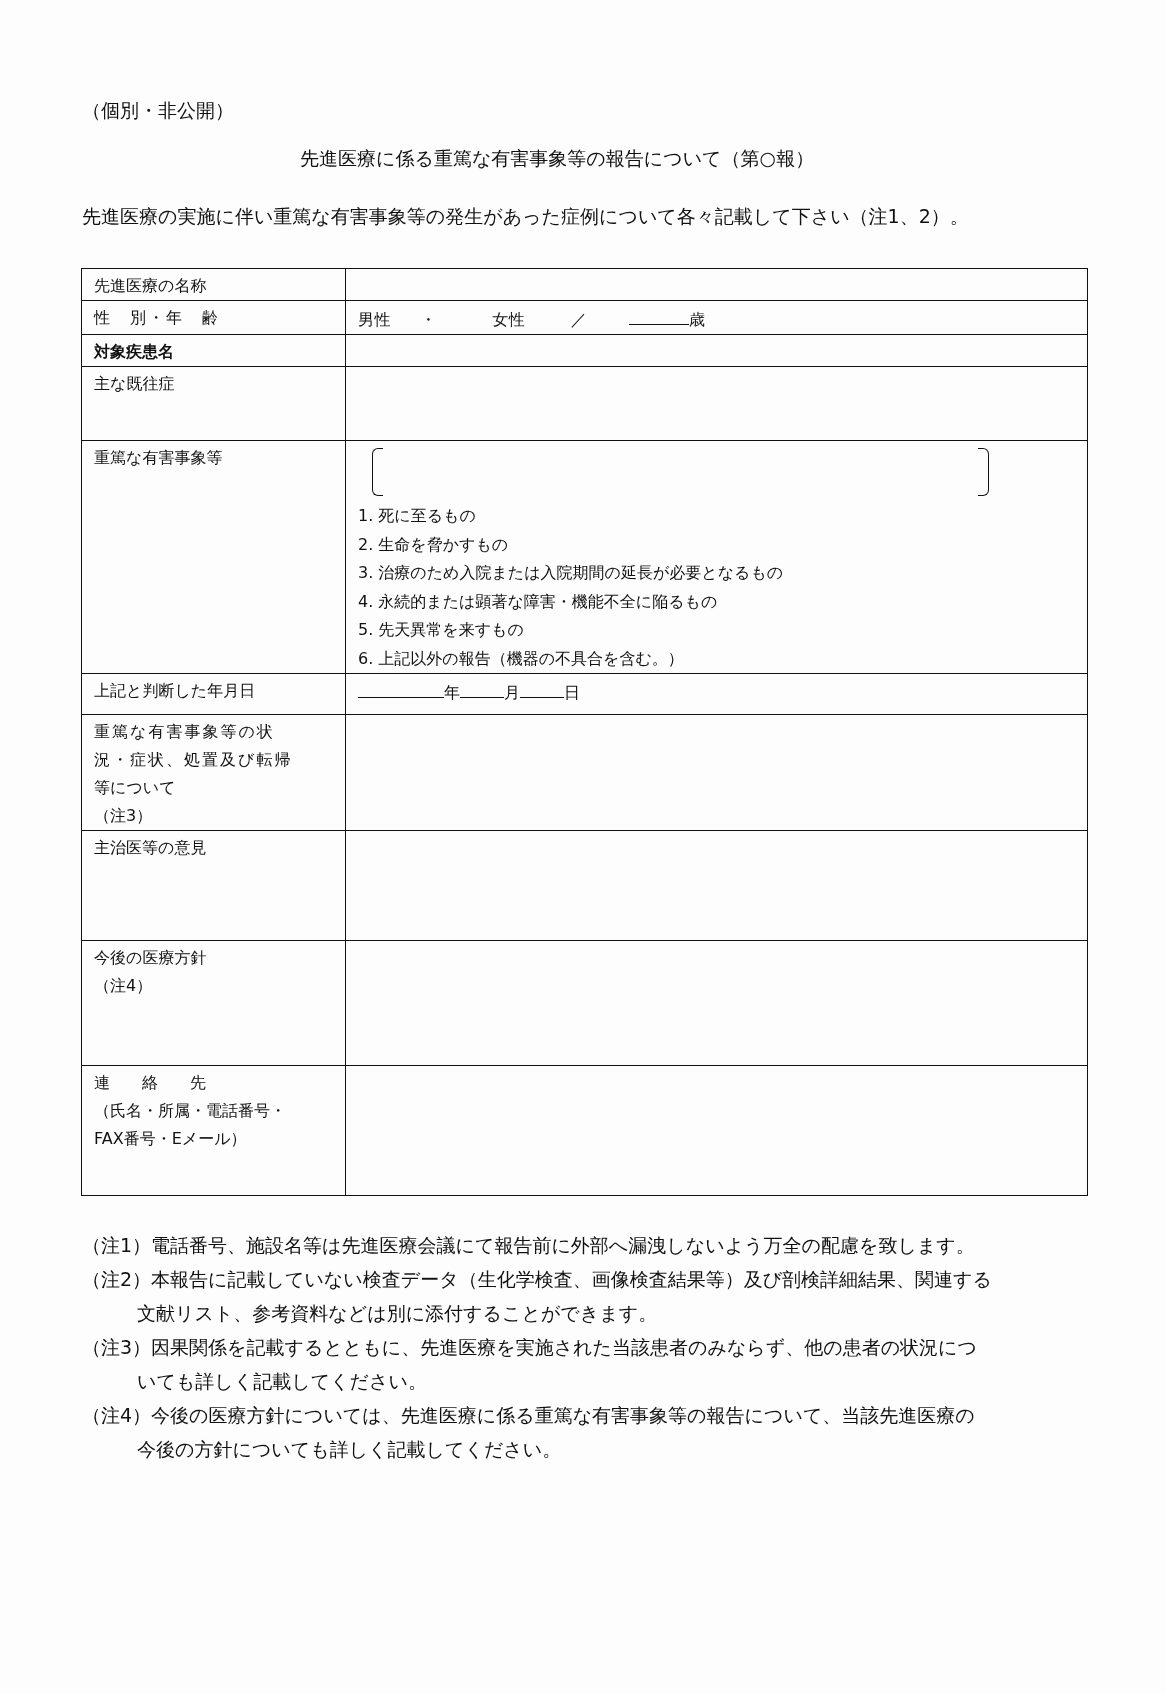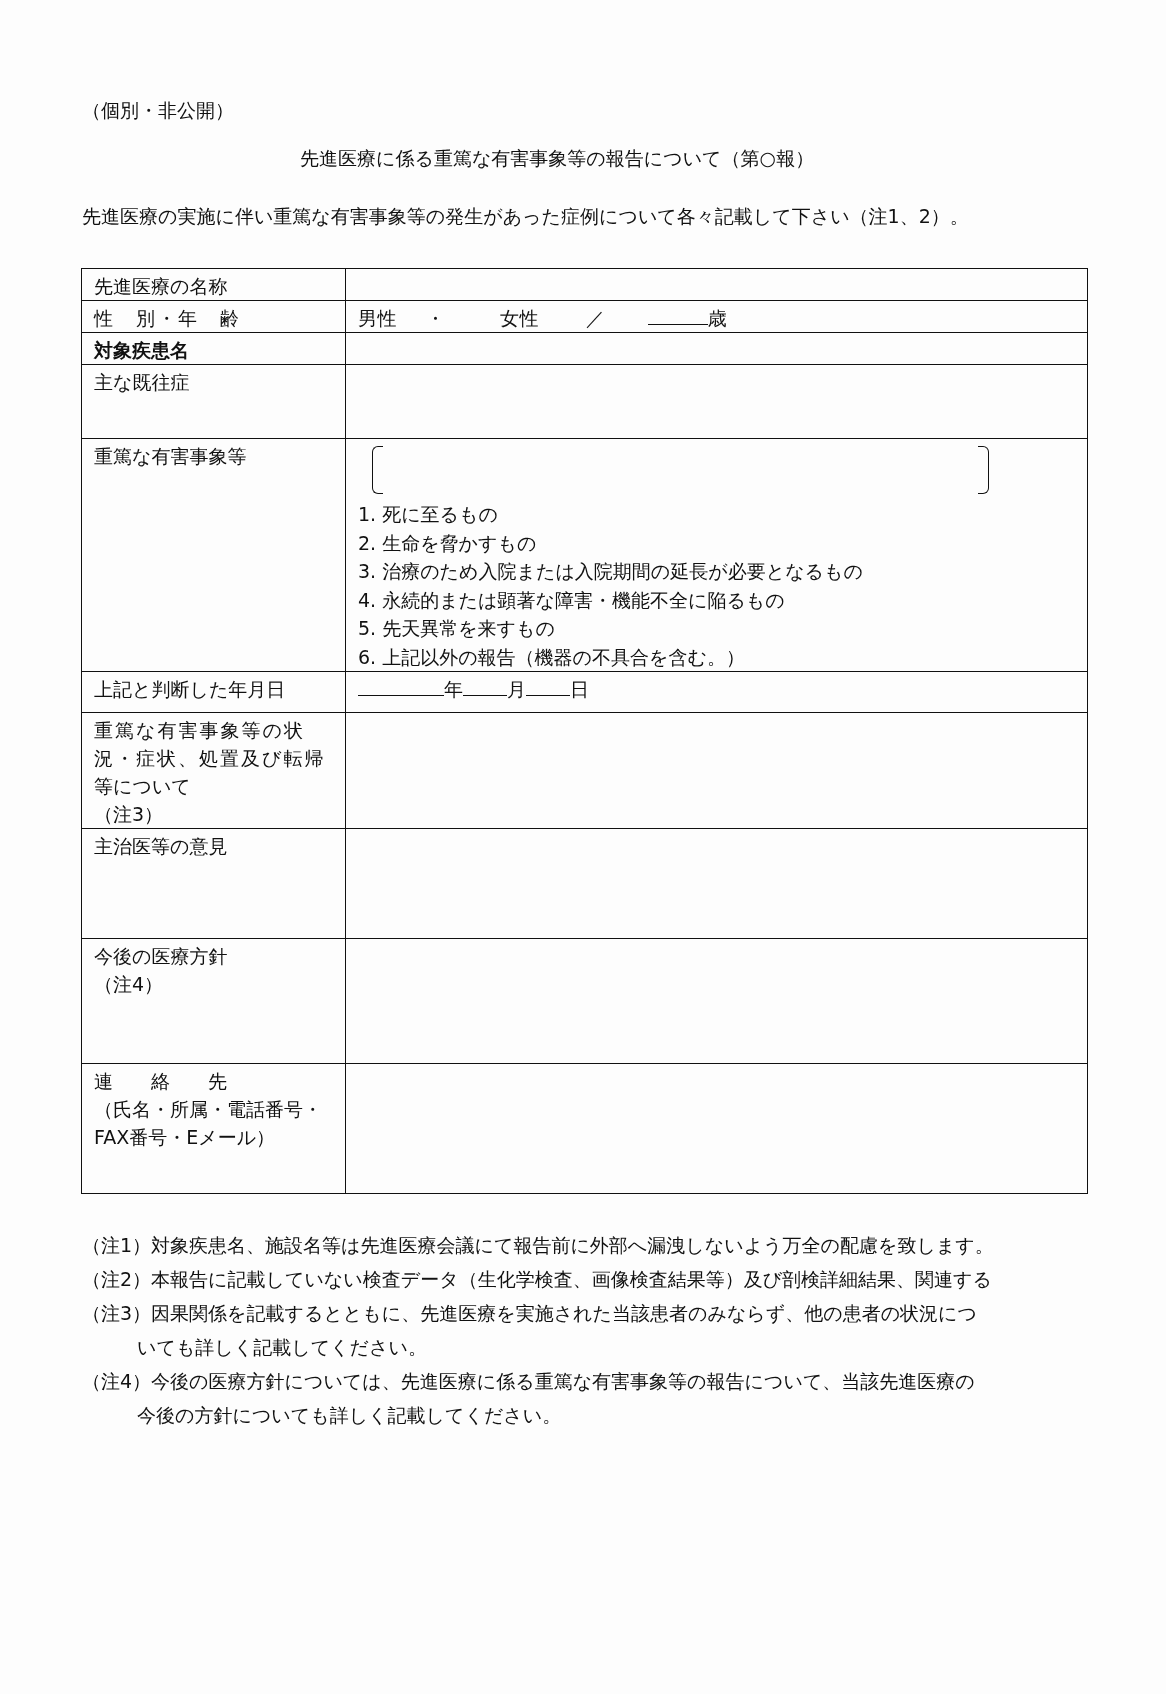--- a/index.html
+++ b/index.html
@@ -11,21 +11,21 @@
   .privacy { left: 82px; top: 98px; }
   .title { left: 300px; top: 146px; }
   .intro { left: 82px; top: 204px; }
 
   table.form {
     position: absolute; left: 81px; top: 268px; width: 1007px;
     border-collapse: collapse; table-layout: fixed;
   }
   table.form td {
     border: 1.5px solid #111; vertical-align: top; padding: 3px 12px 0 12px;
-    line-height: 28px; font-size: 19px;
+    line-height: 28px; font-size: 16px;
   }
   table.form td.label { width: 239px; }
   .r1 { height: 26px; } .r2 { height: 27px; } .r3 { height: 26px; font-weight: bold; }
   .r4 { height: 74px; } .r5 { height: 225px; } .r6 { height: 41px; }
   .r7 { height: 105px; } .r8 { height: 110px; } .r9 { height: 125px; }
   .r10 { height: 130px; }
 
   .sex-age { padding-left: 22px; letter-spacing: 0.5px; }
   .sex-age span { display: inline-block; }
   .blank { display: inline-block; border-bottom: 1.5px solid #111; height: 20px; vertical-align: baseline; }
@@ -126,24 +126,25 @@
       <div>（氏名・所属・電話番号・</div>
       <div>FAX番号・Eメール）</div>
     </td>
     <td></td>
   </tr>
 </tbody>
   </table>
 
 <div class="notes">
   <div class="note">
-    <span>（注1）対象疾患名、施設名等は先進医療会議にて報告前に外部へ漏洩しないよう万全の配慮を致します。</span>
+    <span>（注1）電話番号、施設名等は先進医療会議にて報告前に外部へ漏洩しないよう万全の配慮を致します。</span>
   </div>
   <div class="note">
     <span>（注2）本報告に記載していない検査データ（生化学検査、画像検査結果等）及び剖検詳細結果、関連する</span>
+    <span class="indent">文献リスト、参考資料などは別に添付することができます。</span>
   </div>
   <div class="note">
     <span>（注3）因果関係を記載するとともに、先進医療を実施された当該患者のみならず、他の患者の状況につ</span>
     <span class="indent">いても詳しく記載してください。</span>
   </div>
   <div class="note">
     <span>（注4）今後の医療方針については、先進医療に係る重篤な有害事象等の報告について、当該先進医療の</span>
     <span class="indent">今後の方針についても詳しく記載してください。</span>
   </div>
 </div>

